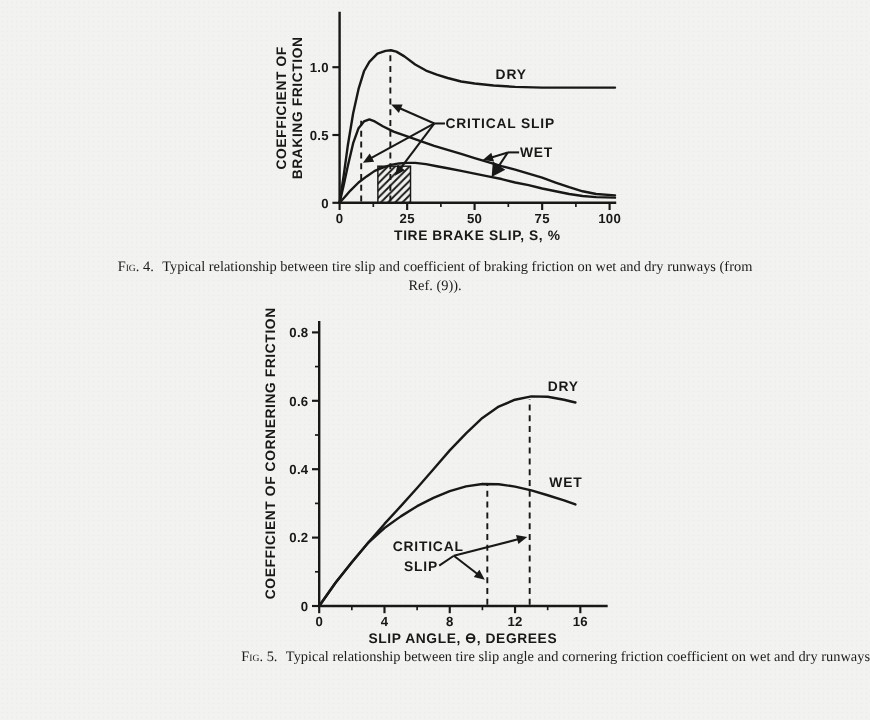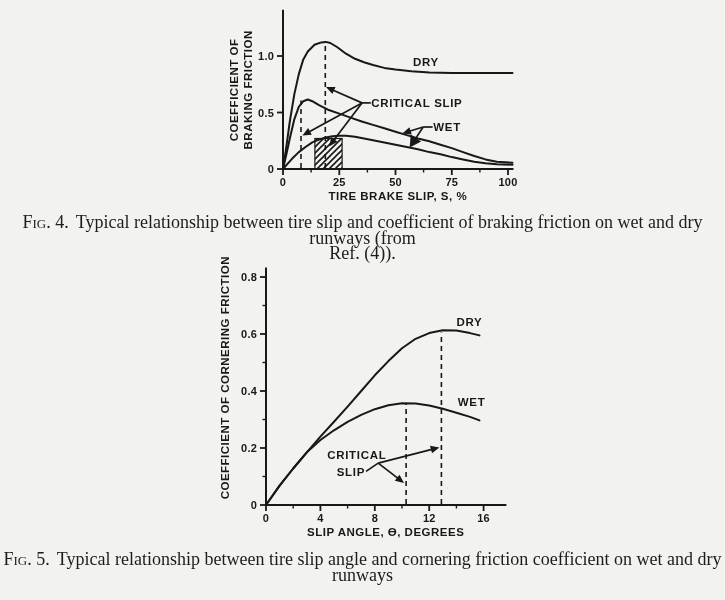--- a/index.html
+++ b/index.html
@@ -11,23 +11,23 @@
     font-family:"Liberation Sans",sans-serif;
   }
   figure{margin:0;}
   svg{position:absolute;left:0;overflow:visible;}
   #fig4-svg{top:0;}
   #fig5-svg{top:258px;}
   .tick{font-family:"Liberation Sans",sans-serif;font-size:11px;font-weight:bold;fill:#181818;letter-spacing:.2px;}
   .axis-title{font-family:"Liberation Sans",sans-serif;font-size:11.5px;font-weight:bold;fill:#181818;letter-spacing:.5px;}
   .chart-label{font-family:"Liberation Sans",sans-serif;font-size:11.5px;font-weight:bold;fill:#181818;letter-spacing:.7px;}
   figcaption{position:absolute;left:0;width:725px;text-align:center;
-    font-family:"Liberation Serif",serif;font-size:18px;line-height:15.5px;color:#1c1c1c;}
+    font-family:"Liberation Serif",serif;font-size:12px;line-height:15.5px;color:#1c1c1c;}
   #fig4-cap{top:215px;}
-  #fig5-cap{top:552px;}
+  #fig5-cap{top:540px;text-align:right;}
   .figlabel{font-variant:small-caps;margin-right:7px;}
 </style>
 </head>
 <body>
 
 <figure>
   <svg id="fig4-svg" width="725" height="212" viewBox="0 0 725 212">
       <defs>
         <pattern id="fig4-svg-hatch" patternUnits="userSpaceOnUse" width="6" height="6">
           <path d="M-1,7 L7,-1 M-1,1 L1,-1 M5,7 L7,5" stroke="#181818" stroke-width="1.6" fill="none"></path>
@@ -76,21 +76,21 @@
       <line x1="423.2" y1="127" x2="406.8" y2="132" stroke="#181818" stroke-width="1.7"></line>
       <polygon points="402.3,133.4 409.4,127.2 411.7,134.6" fill="#181818"></polygon>
       <line x1="423.2" y1="127" x2="413.2" y2="142.1" stroke="#181818" stroke-width="1.7"></line>
       <polygon points="409.7,147.5 410.7,134.6 421.1,141.4" fill="#181818"></polygon>
       <text x="413" y="66.2" class="chart-label">DRY</text>
       <text x="371.2" y="106.9" class="chart-label">CRITICAL SLIP</text>
       <text x="433.3" y="131" class="chart-label">WET</text>
     </svg>
   <figcaption id="fig4-cap">
     <div class="cap-line"><span class="figlabel">Fig. 4.</span><span>Typical relationship between tire slip and coefficient of braking friction on wet and dry runways (from</span></div>
-    <div class="cap-line">Ref. (4)).</div>
+    <div class="cap-line">Ref. (9)).</div>
   </figcaption>
 </figure>
 
 <figure>
   <svg id="fig5-svg" width="725" height="292" viewBox="0 258 725 292">
       <defs>
         <pattern id="fig5-svg-hatch" patternUnits="userSpaceOnUse" width="6" height="6">
           <path d="M-1,7 L7,-1 M-1,1 L1,-1 M5,7 L7,5" stroke="#181818" stroke-width="1.6" fill="none"></path>
         </pattern>
       </defs>

